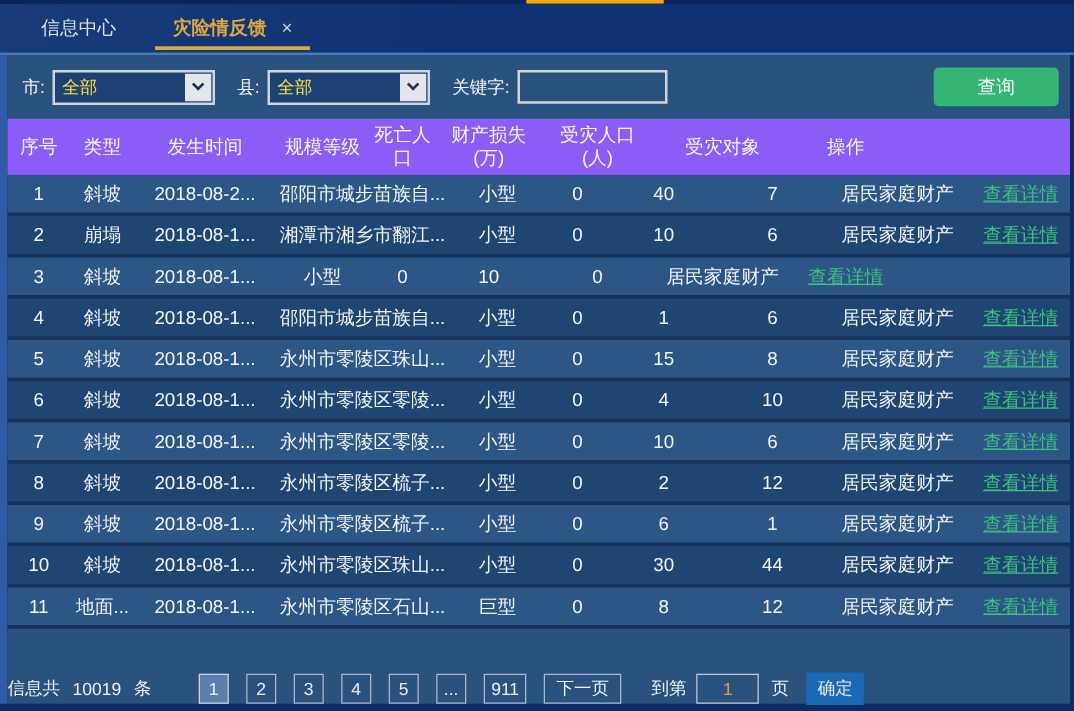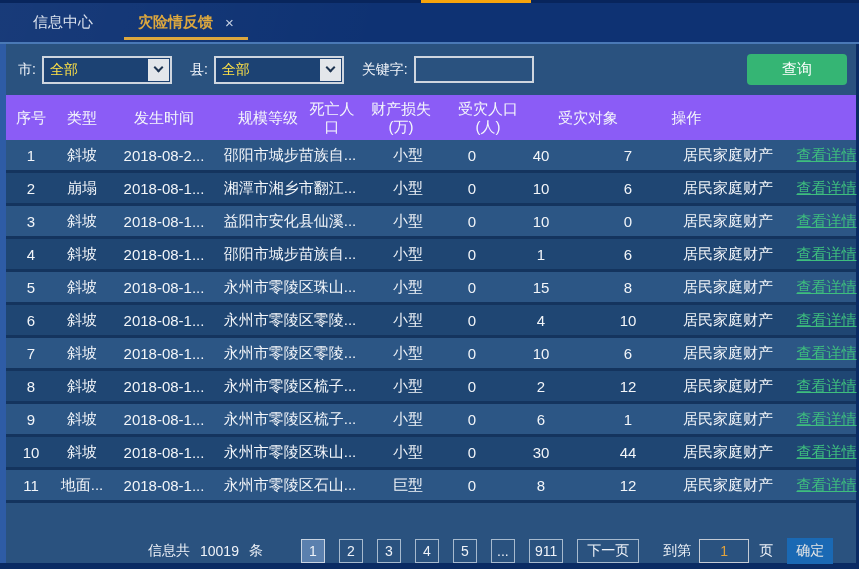--- a/index.html
+++ b/index.html
@@ -73,29 +73,29 @@
     background: #8b5cf6; display: flex; align-items: center;
     font-size: 15px; color: #f4f7fb;
   }
   .thead .cell { line-height: 1.15; }
   .tbody { position: absolute; top: 96px; left: 0; width: 100%; height: 363px; background: #14345e; }
   .trow { display: flex; align-items: center; height: 30px; margin-bottom: 3px; font-size: 15px; color: #f2f5f9; }
   .trow.odd  { background: #2c5685; }
   .trow.even { background: #1f4673; }
   .cell { text-align: center; overflow: hidden; white-space: nowrap; flex: 0 0 auto; }
   .c0 { width: 50px; }  .c1 { width: 52px; }  .c2 { width: 112px; }
-  .c3 { width: 140px; } .c4 { width: 76px; margin-left: 10px; }  .c5 { width: 52px; }
+  .c3 { width: 140px; } .c4 { width: 76px; }  .c5 { width: 52px; }
   .c6 { width: 86px; }  .c7 { width: 88px; }  .c8 { width: 112px; }
   .c9 { width: 85px; }
   .link { color: var(--link-green, #3ebe7e); text-decoration: underline; cursor: pointer; }
 
   
   .pager {
     position: absolute; top: 494px; left: 0; width: 100%; height: 26px;
-    display: flex; align-items: center; padding-left: 142px; font-size: 14px; color: #eef2f8;
+    display: flex; align-items: center; font-size: 14px; color: #eef2f8;
   }
   .pinfo { display: flex; align-items: center; margin-right: 28px; white-space: nowrap; }
   .pinfo span { margin-right: 10px; }
   .pbtn {
     min-width: 24px; height: 24px; padding: 0 5px; margin-right: 14px;
     border: 1px solid #a7bace; background: transparent;
     display: flex; align-items: center; justify-content: center;
     font-size: 14px; color: #eef2f8; cursor: pointer;
   }
   .pbtn.active { background: #5b80ae; border-color: #c9d4e2; }
@@ -212,21 +212,20 @@
         <div class="cell c5">0</div>
         <div class="cell c6">10</div>
         <div class="cell c7">6</div>
         <div class="cell c8">居民家庭财产</div>
         <div class="cell c9 link">查看详情</div>
       </div>
       <div class="trow odd">
         <div class="cell c0">3</div>
         <div class="cell c1">斜坡</div>
         <div class="cell c2">2018-08-1...</div>
-        <div class="cell c3">益阳市安化县仙溪...</div>
         <div class="cell c4">小型</div>
         <div class="cell c5">0</div>
         <div class="cell c6">10</div>
         <div class="cell c7">0</div>
         <div class="cell c8">居民家庭财产</div>
         <div class="cell c9 link">查看详情</div>
       </div>
       <div class="trow even">
         <div class="cell c0">4</div>
         <div class="cell c1">斜坡</div>

